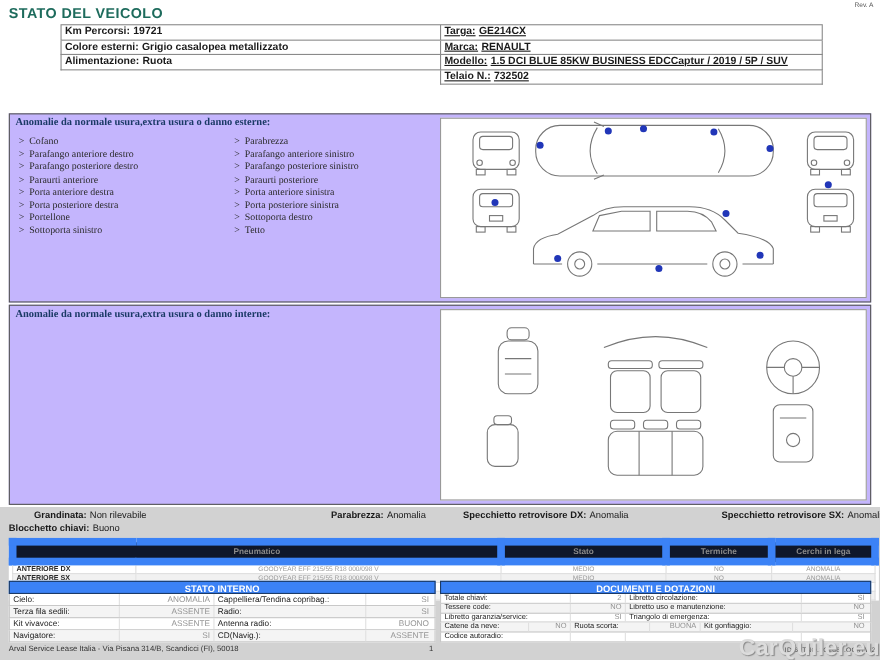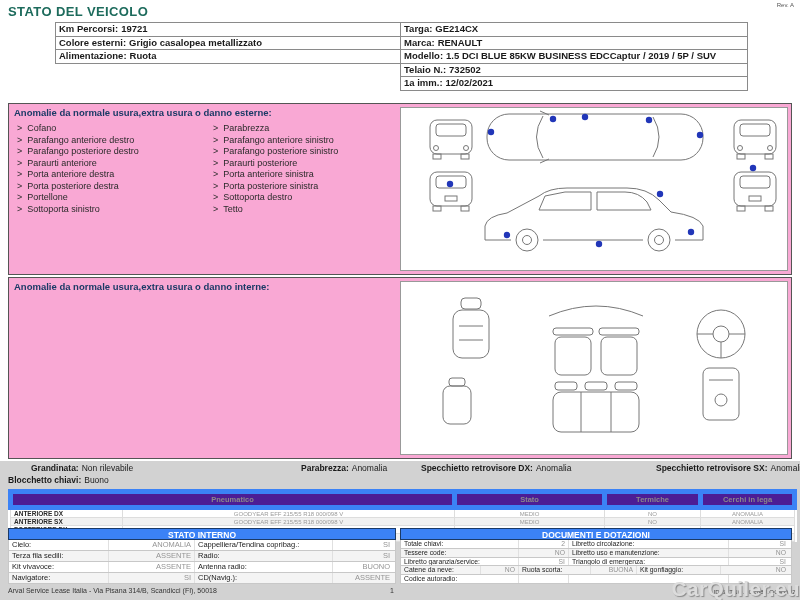--- a/index.html
+++ b/index.html
@@ -8,40 +8,40 @@
   .graybase{position:absolute;left:0;top:461px;width:800px;height:139px;background:#d2d2d2;}
 
   .title{position:absolute;left:8px;top:4px;font-size:13px;font-weight:bold;color:#1d6b5c;letter-spacing:.4px;}
   .rev{position:absolute;right:6px;top:2px;font-size:6px;color:#555;}
 
   .info-table{position:absolute;font-size:9.5px;font-weight:bold;background:#fff;}
   .info-row{border:1px solid #8a8a8a;border-top:none;padding:1px 3px;line-height:10.5px;}
   .info-row:first-child{border-top:1px solid #8a8a8a;}
   .ivalue{margin-left:3px;}
 
-  .section{position:absolute;left:8px;width:782px;border:1px solid #555;background:#f9a8d4;}
+  .section{position:absolute;left:8px;width:782px;border:1px solid #555;background:#c4b5fd;font-family:Liberation Serif, serif;}
   #ext-section{top:103px;height:170px;}
   #int-section{top:277px;height:180px;}
   .section-title{position:absolute;left:5px;top:3px;font-size:9.5px;font-weight:bold;color:#1b3a66;}
   .dmg-cols{position:absolute;left:8px;top:19px;display:flex;}
   .dmg-col{width:196px;}
   .dmg-item{font-size:9px;color:#2a2a2a;line-height:11.5px;white-space:nowrap;}
   .dmg-item::before{content:">\00a0\00a0";}
   .diagram-box{position:absolute;right:3px;top:3px;bottom:3px;width:386px;border:1px solid #999;background:#fff;}
   .diagram-box svg{width:100%;height:100%;display:block;}
 
   .summary{position:absolute;left:0;top:461px;width:800px;height:28px;background:#d2d2d2;font-size:8.5px;}
   .sumrow1{position:absolute;left:8px;top:2px;display:flex;margin-left:23px;}
   .sumitem{white-space:nowrap;}
   .sumrow2{position:absolute;left:8px;top:14px;}
   .sumlabel{font-weight:bold;}
   .sumvalue{margin-left:3px;}
 
   table.tyres{position:absolute;left:8px;top:489px;width:784px;border-collapse:collapse;background:#fff;table-layout:fixed;}
-  table.tyres th{background:#4c1d95;color:#8a8a8a;font-size:7.5px;font-weight:bold;height:11px;border:5px solid #3b82f6;padding:0;}
+  table.tyres th{background:#0f172a;color:#8a8a8a;font-size:7.5px;font-weight:bold;height:11px;border:7px solid #3b82f6;padding:0;}
   table.tyres td{font-size:6px;color:#9a9a9a;text-align:center;height:7px;border:1px solid #ddd;padding:0 2px;overflow:hidden;white-space:nowrap;}
   table.tyres td.pos{font-size:6.5px;font-weight:bold;color:#2a2a2a;text-align:left;padding-left:3px;}
   table.tyres tr:nth-child(even) td{background:#f1f1f1;}
 
   .btable{position:absolute;top:528px;background:#fff;}
   #stato-interno{left:8px;width:388px;}
   #documenti{left:400px;width:392px;}
   .bheader{height:12px;line-height:12px;background:#3b82f6;color:#fff;font-weight:bold;font-size:8.5px;text-align:center;border:1px solid #1b3a66;box-sizing:border-box;}
   .brow{display:flex;border:1px solid #c8c8c8;border-top:none;box-sizing:border-box;}
   #stato-interno .brow{height:11px;line-height:10px;font-size:7.5px;}
@@ -73,35 +73,32 @@
       <span class="ilabel">Km Percorsi:</span><span class="ivalue">19721</span>
     </div>
     <div class="info-row">
       <span class="ilabel">Colore esterni:</span><span class="ivalue">Grigio casalopea metallizzato</span>
     </div>
     <div class="info-row">
       <span class="ilabel">Alimentazione:</span><span class="ivalue">Ruota</span>
     </div>
   </div>
 
-  <div class="info-table" style="left:400px;top:22px;width:348px;">
+  <div class="info-table" style="left:400px;top:22px;width:348px;text-decoration:underline;">
     <div class="info-row">
       <span class="ilabel">Targa:</span><span class="ivalue">GE214CX</span>
     </div>
     <div class="info-row">
       <span class="ilabel">Marca:</span><span class="ivalue">RENAULT</span>
     </div>
     <div class="info-row">
       <span class="ilabel">Modello:</span><span class="ivalue">1.5 DCI BLUE 85KW BUSINESS EDCCaptur / 2019 / 5P / SUV</span>
     </div>
     <div class="info-row">
       <span class="ilabel">Telaio N.:</span><span class="ivalue">732502</span>
-    </div>
-    <div class="info-row">
-      <span class="ilabel">1a imm.:</span><span class="ivalue">12/02/2021</span>
     </div>
   </div>
 
   <div class="section" id="ext-section">
     <div class="section-title">Anomalie da normale usura,extra usura o danno esterne:</div>
     <div class="dmg-cols">
       <div class="dmg-col">
         <div class="dmg-item">Cofano</div>
         <div class="dmg-item">Parafango anteriore destro</div>
         <div class="dmg-item">Parafango posteriore destro</div>

